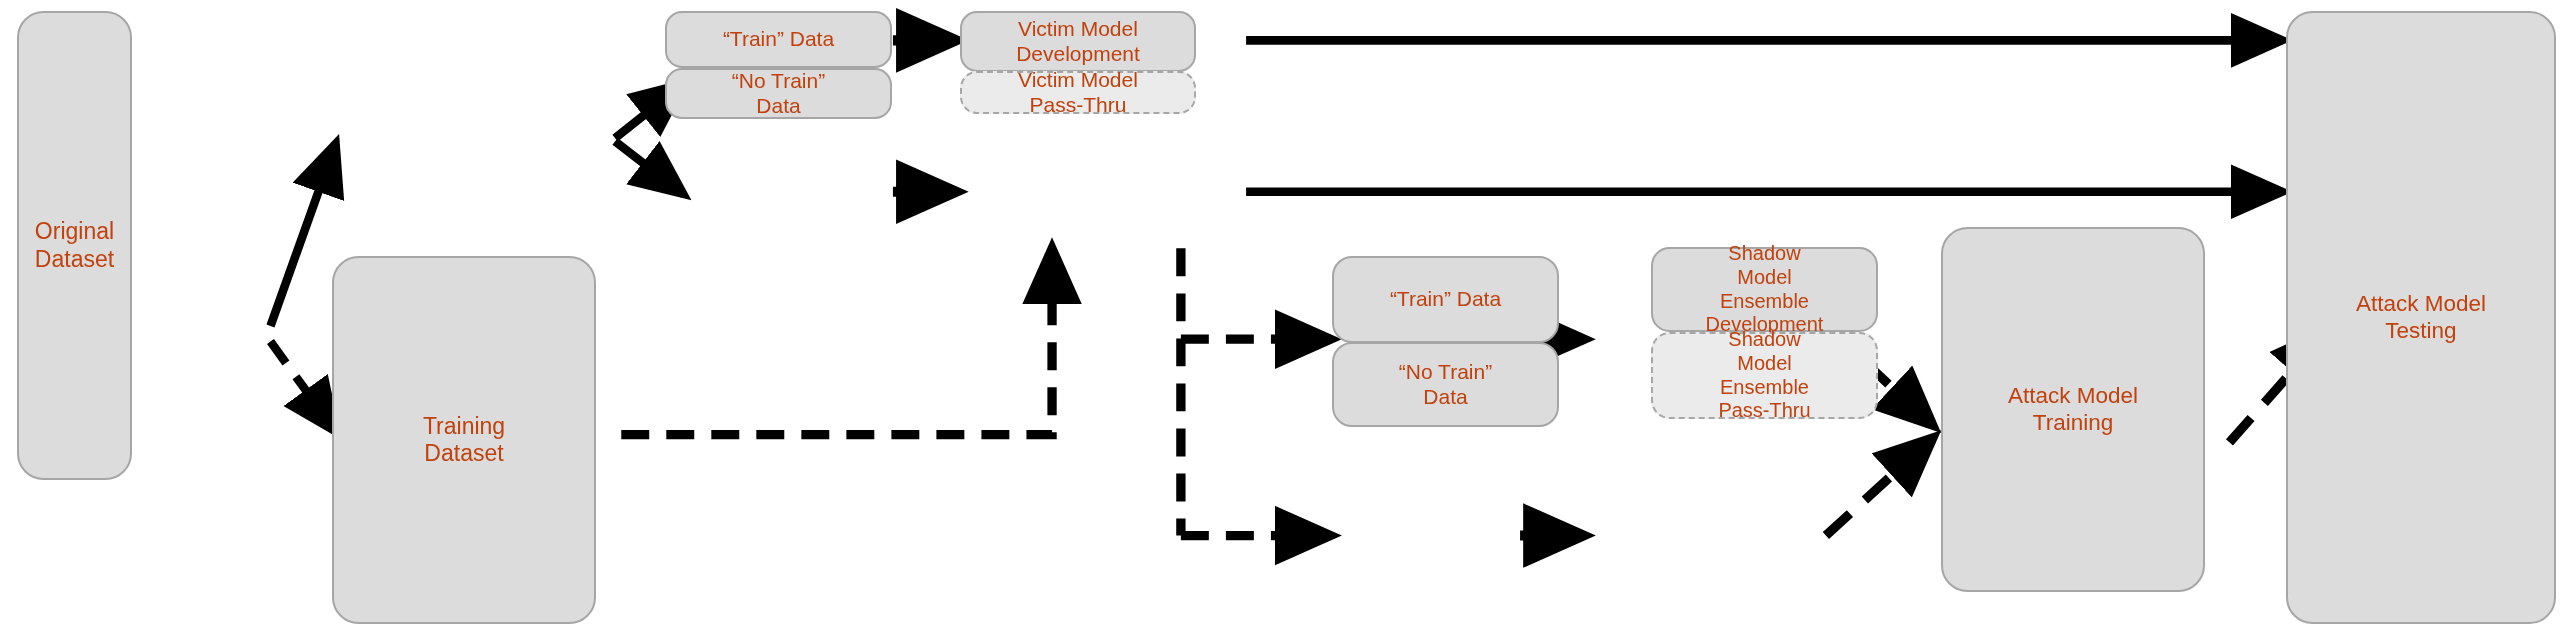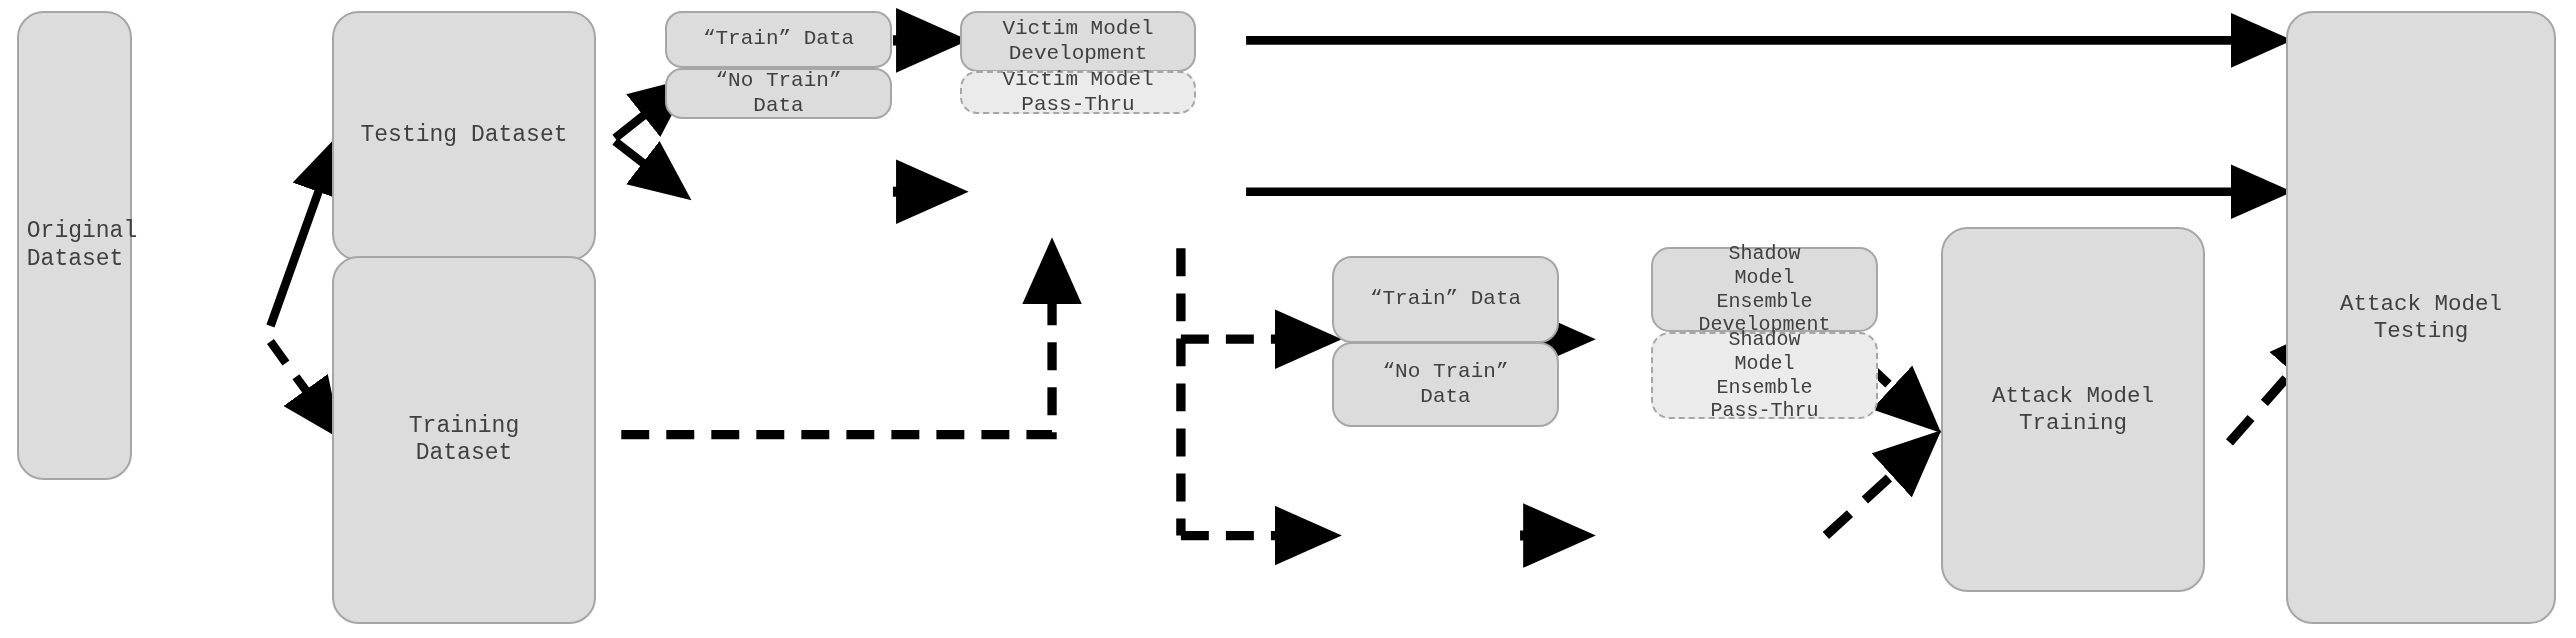--- a/index.html
+++ b/index.html
@@ -28,27 +28,27 @@
   svg.layer { z-index: 1; }
   .node-layer { z-index: 2; }
 
   .node {
     position: absolute;
     box-sizing: border-box;
     display: flex;
     align-items: center;
     justify-content: flex-start;
     text-align: center;
-    color: #404040;
+    color: #c2410c;
     background: #dcdcdc;
     border: 2.3px solid #a6a6a6;
     border-radius: 26.4px;
     padding: 4.7px 7.8px;
     line-height: 1.18;
-    font-family: Liberation Mono, monospace;
+    font-family: Liberation Sans, sans-serif;
   }
   .node.dashed {
     background: #ebebeb;
     border: 2.3px dashed #a6a6a6;
   }
   .node .lbl {
     display: block;
     width: 100%;
     white-space: pre-line;
   }
@@ -100,23 +100,20 @@
     <path d="M 2872,570 L 3000,425" fill="none" stroke="#000000" stroke-width="12" stroke-dasharray="42 26" marker-end="url(#ah)"></path>
   </svg>
 
   <div class="layer node-layer">
 
     <div class="node" style="left:17px; top:11px; width:115px; height:469px; font-size:23px;">
       <span class="lbl">Original
 Dataset</span>
     </div>
 
-    <div class="node" style="left:332px; top:11px; width:264px; height:250px; font-size:23px;">
-      <span class="lbl">Testing Dataset</span>
-    </div>
 
     <div class="node" style="left:332px; top:256px; width:264px; height:368px; font-size:23px;">
       <span class="lbl">Training
 Dataset</span>
     </div>
 
     <div class="node" style="left:665px; top:11px; width:227px; height:57px; font-size:21px; border-radius:17px;">
       <span class="lbl">“Train” Data</span>
     </div>
 

